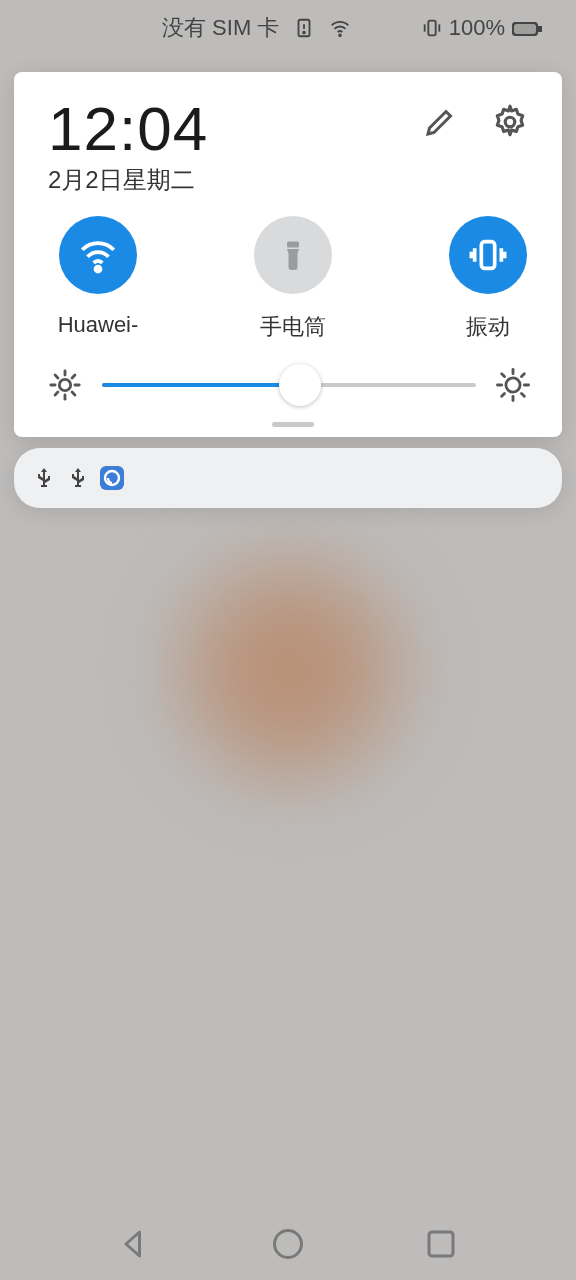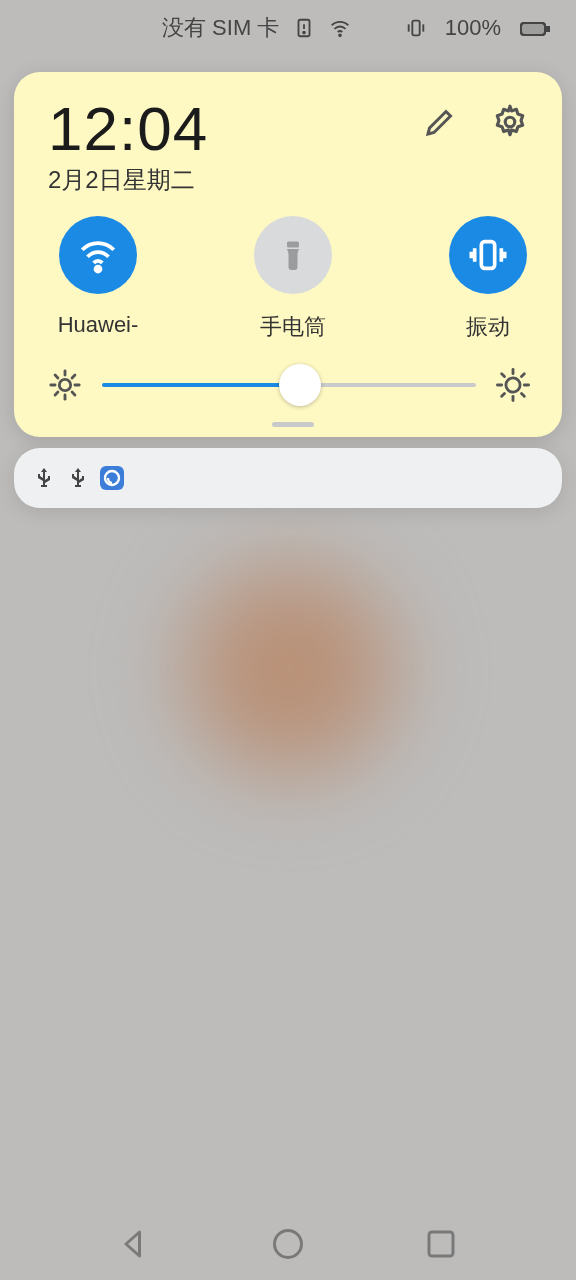--- a/index.html
+++ b/index.html
@@ -17,27 +17,27 @@
     filter: blur(30px);
     pointer-events: none;
   }
   .statusbar {
     position: absolute; top: 0; left: 0; right: 0;
     height: 56px;
     display: flex; align-items: center;
     color: #444; font-size: 22px;
   }
   .sb-center { position: absolute; left: 162px; display: flex; align-items: center; gap: 14px; }
-  .sb-right  { position: absolute; right: 25px; display: flex; align-items: center; gap: 18px; }
+  .sb-right  { position: absolute; right: 33px; display: flex; align-items: center; gap: 6px; }
   .sb-ic { width: 22px; height: 22px; }
   .panel {
     position: absolute;
     left: 14px; top: 72px; width: 548px; height: 365px;
-    background: #fef9c3;
-    border-radius: 26px;
+    background: #ffffff;
+    border-radius: 8px;
     box-shadow: 0 4px 20px rgba(0,0,0,.12);
     padding: 26px 24px 18px 34px;
   }
   .panel-head { display: flex; align-items: flex-start; }
   .time { font-size: 62px; font-weight: 400; color: #1b1b1b; letter-spacing: 1px; line-height: 1; }
   .date { font-size: 24px; color: #333; margin-top: 4px; }
   .head-icons { margin-left: auto; display: flex; gap: 30px; padding-right: 8px; padding-top: 4px;}
   .hicon { width: 40px; height: 40px; display:flex; align-items:center; justify-content:center; }
   .toggles {
     display: flex; justify-content: space-between; margin-top: 20px;

